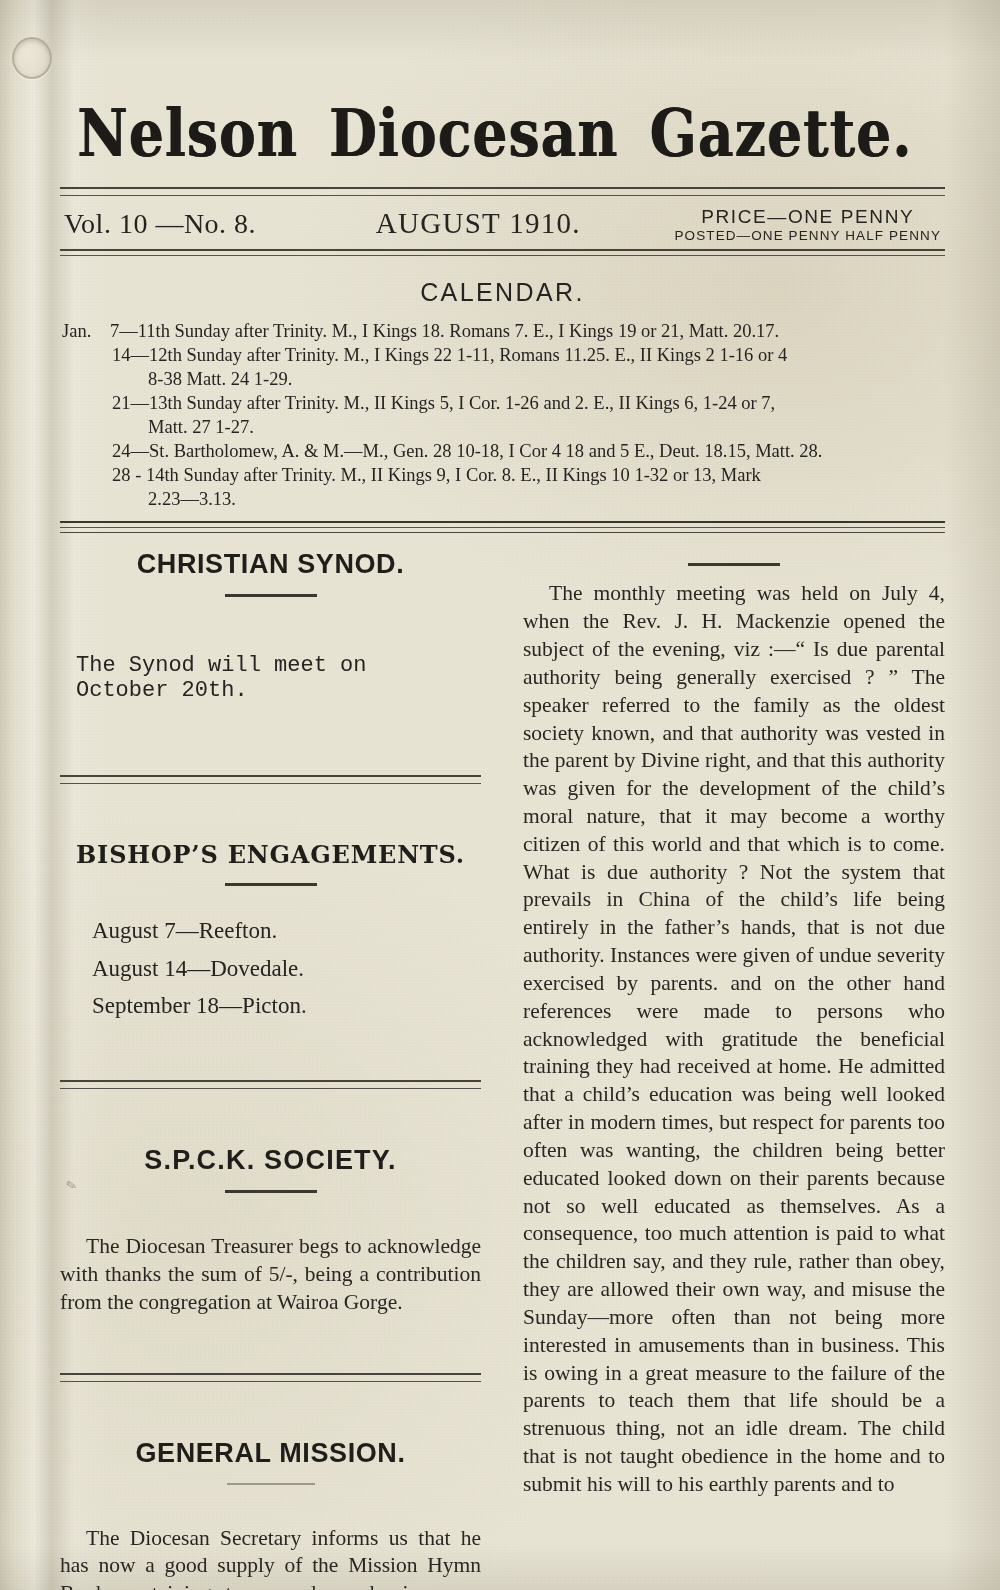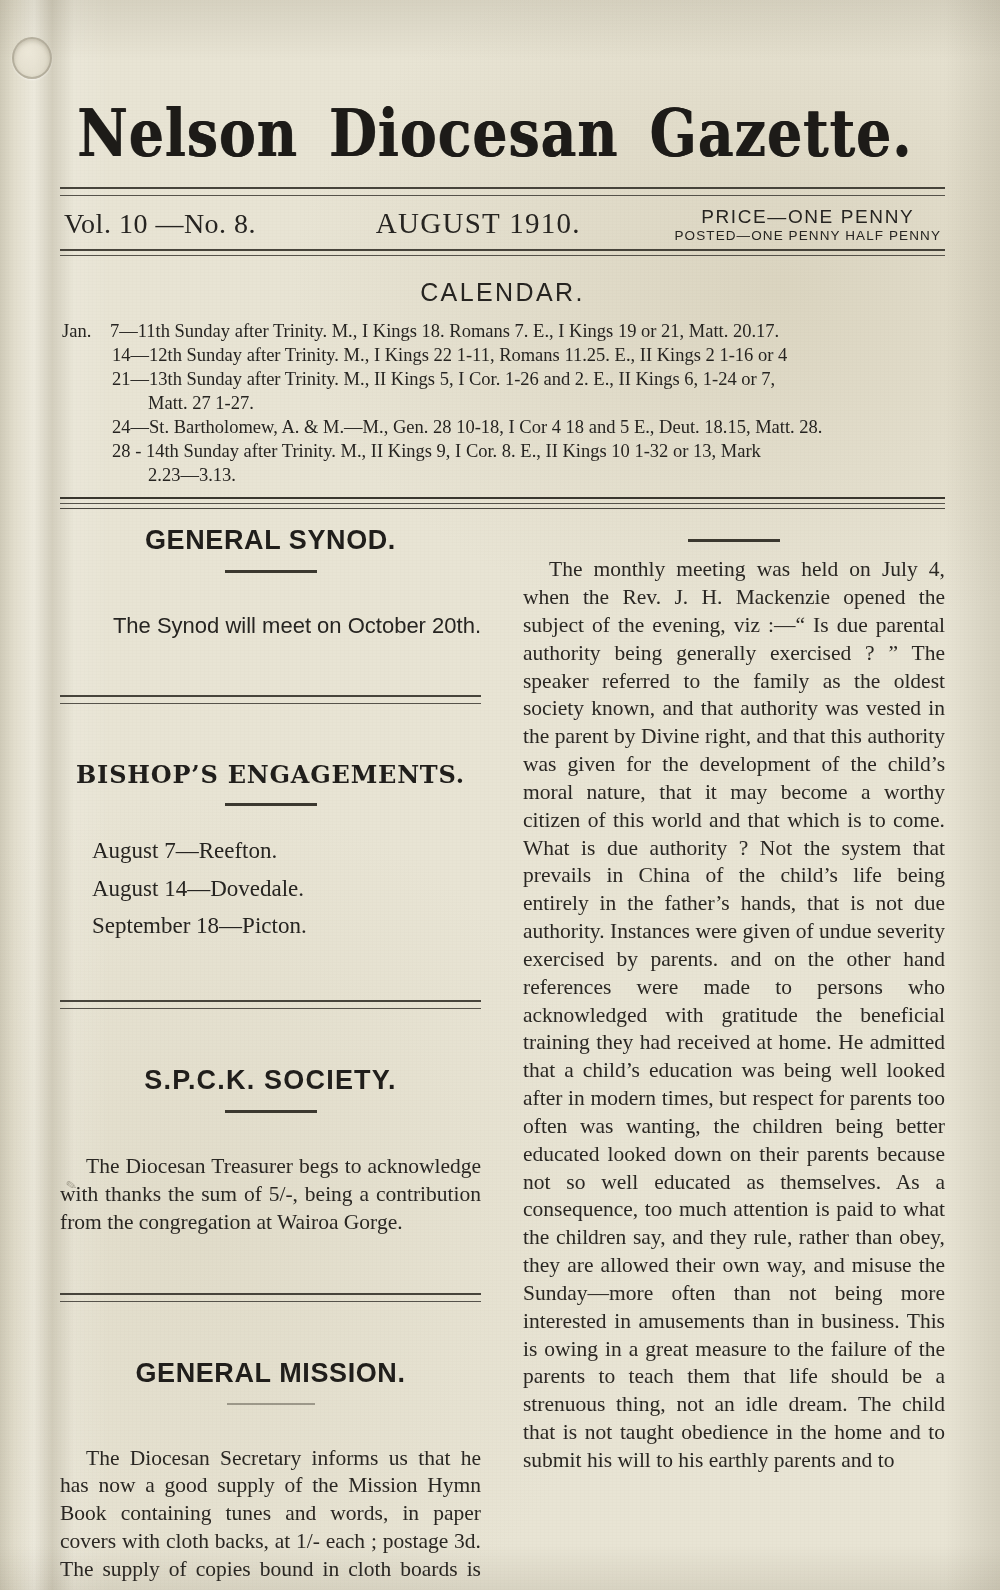--- a/index.html
+++ b/index.html
@@ -235,24 +235,24 @@
     font-size: 21.5px;
     line-height: 1.295;
     text-align: justify;
     text-justify: inter-word;
     margin: 0;
     color: #2a2723;
   }
   .body-text.indent { text-indent: 26px; }
 
   .lead-line {
-    font-family: Liberation Sans, sans-serif;
+    font-family: Liberation Mono, monospace;
     font-size: 22px;
-    text-align: right;
-    margin: 0;
+    text-align: left;
+    margin: 16px;
   }
   .engagement {
     font-family: "Liberation Serif", serif;
     font-size: 23px;
     line-height: 1.62;
     padding-left: 32px;
   }
 
   .sp-1  { height: 14px; }
   .sp-2  { height: 26px; }
@@ -298,40 +298,41 @@
 
     <hr class="rule-double tight">
 
     <div class="calendar">
       <div class="calendar-title">CALENDAR.</div>
 
       <div class="cal-line"><span class="lbl">Jan.</span><span>7—11th Sunday after Trinity.   M., I Kings 18. Romans 7.   E., I Kings 19 or 21, Matt. 20.17.</span></div>
 
       <div class="cal-line indent1"><span>14—12th Sunday after Trinity.   M., I Kings 22 1-11, Romans 11.25.   E., II Kings 2 1-16 or 4</span></div>
 
+      <div class="cal-line indent2"><span>8-38  Matt. 24 1-29.</span></div>
 
       <div class="cal-line indent1"><span>21—13th Sunday after Trinity.   M., II Kings 5, I Cor. 1-26 and 2.   E., II Kings 6, 1-24 or 7,</span></div>
 
       <div class="cal-line indent2"><span>Matt. 27 1-27.</span></div>
 
       <div class="cal-line indent1"><span>24—St. Bartholomew, A. &amp; M.—M., Gen. 28 10-18, I Cor 4 18 and 5   E., Deut. 18.15, Matt. 28.</span></div>
 
       <div class="cal-line indent1"><span>28 - 14th Sunday after Trinity.   M., II Kings 9, I Cor. 8.   E., II Kings 10 1-32 or 13, Mark</span></div>
 
       <div class="cal-line indent2"><span>2.23—3.13.</span></div>
     </div>
 
     <hr class="rule-triple">
 
     <div class="columns">
 
       <div class="col-left">
 
         <div>
-          <h2 class="sec-head">GENERAL SYNOD.</h2>
+          <h2 class="sec-head">CHRISTIAN SYNOD.</h2>
           <hr class="rule-short">
           <div class="sp-3"></div>
           <p class="lead-line">The Synod will meet on October 20th.</p>
         </div>
 
         <div class="sp-4"></div>
         <hr class="rule-double">
         <div class="sp-4"></div>
 
         <div>

